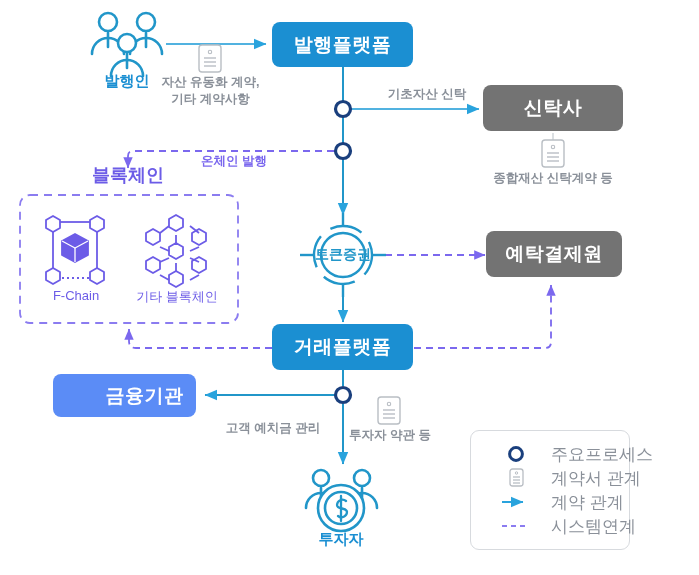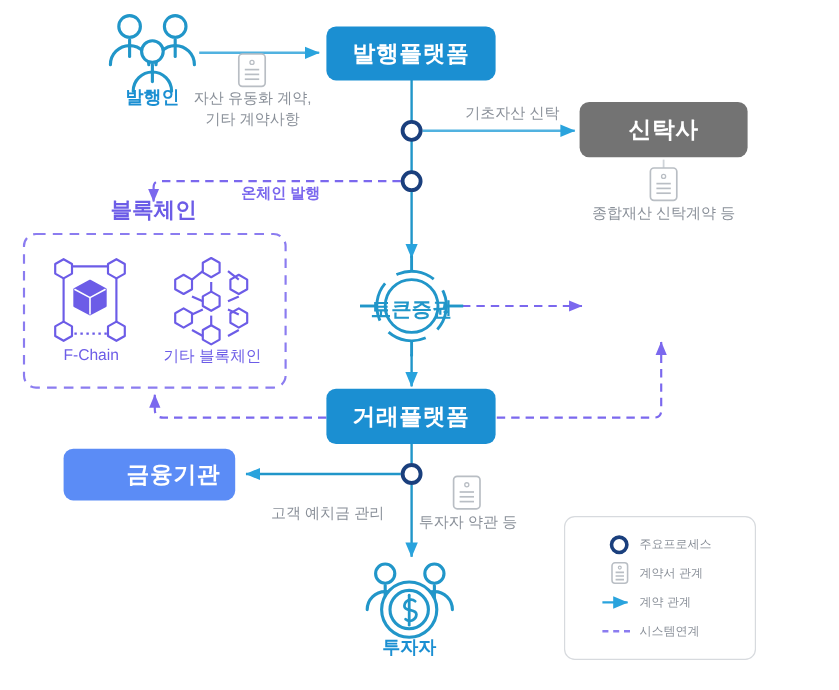--- a/index.html
+++ b/index.html
@@ -12,37 +12,37 @@
   
   .nodebox{position:absolute;display:flex;align-items:center;justify-content:center;
            border-radius:8px;color:#ffffff;font-weight:bold;letter-spacing:.5px;
            font-size:19px;box-sizing:border-box;}
   .blue-dark{background:#1b8fd2;}
   .green{background:#737373;}
   .blue-light{background:#5b8cf6;padding-left:40px;}
 
   
   .lbl{position:absolute;font-size:12.5px;color:#8a9099;line-height:1.32;
-       text-align:center;white-space:pre;}
+       text-align:center;white-space:pre;font-weight:bold;}
   .lbl.purple{color:#7b68ee;}
   .actor-name{position:absolute;font-size:15px;font-weight:bold;color:#1b8fd2;
               text-align:center;white-space:nowrap;}
   .bc-title{position:absolute;font-size:18px;font-weight:bold;color:#6c5ce7;
             white-space:nowrap;}
   .bc-cap{position:absolute;font-size:13px;color:#6c5ce7;text-align:center;
           white-space:nowrap;font-weight:500;}
 
   
   #legend-title{position:absolute;font-size:13px;color:#555b63;font-weight:bold;
                 width:160px;text-align:center;}
   #legend-box{position:absolute;border:1px solid #d7dade;border-radius:9px;
               background:#fff;box-sizing:border-box;}
   .leg-row{position:absolute;display:flex;align-items:center;height:22px;}
   .leg-ico{width:34px;height:22px;display:flex;align-items:center;justify-content:center;}
-  .leg-txt{font-size:10px;color:#8a9099;white-space:nowrap;margin-left:0;}
+  .leg-txt{font-size:17px;color:#8a9099;white-space:nowrap;margin-left:18px;}
 </style>
 </head>
 <body>
 
 <div id="stage">
 
   <svg class="layer">
     <defs>
       <marker id="arrB" markerWidth="7" markerHeight="7" refX="6" refY="3" orient="auto" markerUnits="strokeWidth">
         <path d="M0,0.4 L6.2,3 L0,5.6 z" fill="#29a3dd"></path>
@@ -174,31 +174,34 @@
   </svg>
 
   <div class="nodebox blue-dark" style="left:272px;top:22px;width:141px;height:45px;">
     <span>발행플랫폼</span>
   </div>
 
   <div class="nodebox green" style="left:483px;top:85px;width:140px;height:46px;">
     <span>신탁사</span>
   </div>
 
+  <div class="nodebox green" style="left:486px;top:231px;width:136px;height:46px;">
+    <span>예탁결제원</span>
+  </div>
 
   <div class="nodebox blue-dark" style="left:272px;top:324px;width:141px;height:46px;">
     <span>거래플랫폼</span>
   </div>
 
   <div class="nodebox blue-light" style="left:53px;top:374px;width:143px;height:43px;">
     <span>금융기관</span>
   </div>
 
   <div style="position:absolute;left:308px;top:246px;width:70px;text-align:center;
-              font-size:17px;font-weight:bold;color:#2196c9;">토큰증권</div>
+              font-size:14px;font-weight:bold;color:#2196c9;">토큰증권</div>
 
   <div class="actor-name" style="left:87px;top:72px;width:80px;">발행인</div>
   <div class="actor-name" style="left:301px;top:530px;width:80px;">투자자</div>
 
   <div class="bc-title" style="left:92px;top:163px;">블록체인</div>
   <div class="bc-cap" style="left:35px;top:288px;width:82px;">F-Chain</div>
   <div class="bc-cap" style="left:130px;top:288px;width:94px;">기타 블록체인</div>
 
   <div class="lbl" style="left:153px;top:74px;width:115px;">자산 유동화 계약,
 기타 계약사항</div>

